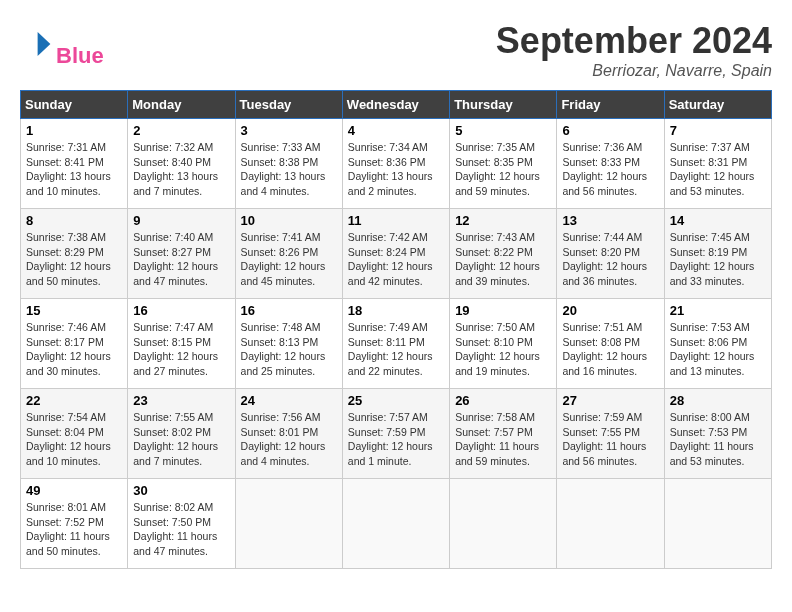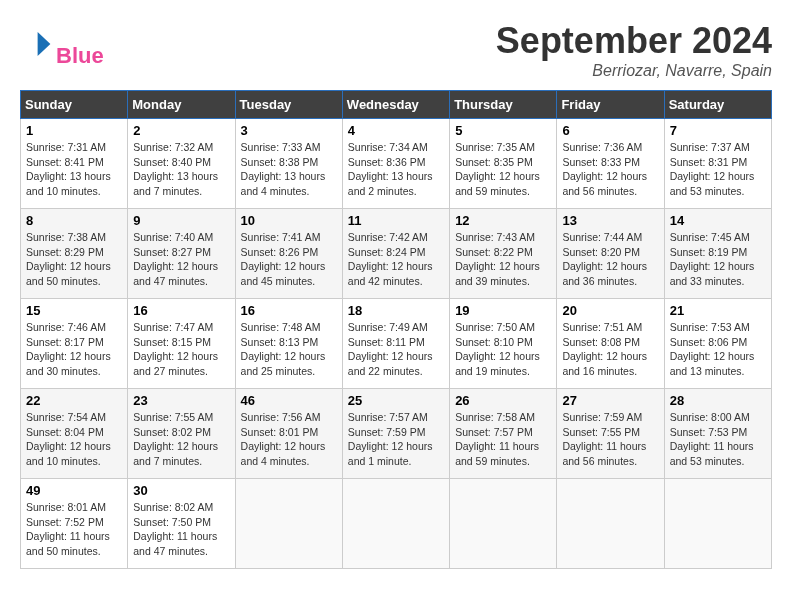--- a/index.html
+++ b/index.html
@@ -145,21 +145,21 @@
         <td><span class="day-num">16</span><span class="day-info">Sunrise: 7:47 AM<br>Sunset: 8:15 PM<br>Daylight: 12 hours<br>and 27 minutes.</span></td>
         <td><span class="day-num">16</span><span class="day-info">Sunrise: 7:48 AM<br>Sunset: 8:13 PM<br>Daylight: 12 hours<br>and 25 minutes.</span></td>
         <td><span class="day-num">18</span><span class="day-info">Sunrise: 7:49 AM<br>Sunset: 8:11 PM<br>Daylight: 12 hours<br>and 22 minutes.</span></td>
         <td><span class="day-num">19</span><span class="day-info">Sunrise: 7:50 AM<br>Sunset: 8:10 PM<br>Daylight: 12 hours<br>and 19 minutes.</span></td>
         <td><span class="day-num">20</span><span class="day-info">Sunrise: 7:51 AM<br>Sunset: 8:08 PM<br>Daylight: 12 hours<br>and 16 minutes.</span></td>
         <td><span class="day-num">21</span><span class="day-info">Sunrise: 7:53 AM<br>Sunset: 8:06 PM<br>Daylight: 12 hours<br>and 13 minutes.</span></td>
       </tr>
       <tr>
         <td><span class="day-num">22</span><span class="day-info">Sunrise: 7:54 AM<br>Sunset: 8:04 PM<br>Daylight: 12 hours<br>and 10 minutes.</span></td>
         <td><span class="day-num">23</span><span class="day-info">Sunrise: 7:55 AM<br>Sunset: 8:02 PM<br>Daylight: 12 hours<br>and 7 minutes.</span></td>
-        <td><span class="day-num">46</span><span class="day-info">Sunrise: 7:56 AM<br>Sunset: 8:01 PM<br>Daylight: 12 hours<br>and 4 minutes.</span></td>
+        <td><span class="day-num">24</span><span class="day-info">Sunrise: 7:56 AM<br>Sunset: 8:01 PM<br>Daylight: 12 hours<br>and 4 minutes.</span></td>
         <td><span class="day-num">25</span><span class="day-info">Sunrise: 7:57 AM<br>Sunset: 7:59 PM<br>Daylight: 12 hours<br>and 1 minute.</span></td>
         <td><span class="day-num">26</span><span class="day-info">Sunrise: 7:58 AM<br>Sunset: 7:57 PM<br>Daylight: 11 hours<br>and 59 minutes.</span></td>
         <td><span class="day-num">27</span><span class="day-info">Sunrise: 7:59 AM<br>Sunset: 7:55 PM<br>Daylight: 11 hours<br>and 56 minutes.</span></td>
         <td><span class="day-num">28</span><span class="day-info">Sunrise: 8:00 AM<br>Sunset: 7:53 PM<br>Daylight: 11 hours<br>and 53 minutes.</span></td>
       </tr>
       <tr>
         <td><span class="day-num">49</span><span class="day-info">Sunrise: 8:01 AM<br>Sunset: 7:52 PM<br>Daylight: 11 hours<br>and 50 minutes.</span></td>
         <td><span class="day-num">30</span><span class="day-info">Sunrise: 8:02 AM<br>Sunset: 7:50 PM<br>Daylight: 11 hours<br>and 47 minutes.</span></td>
         <td class="empty-cell"></td>
         <td class="empty-cell"></td>

